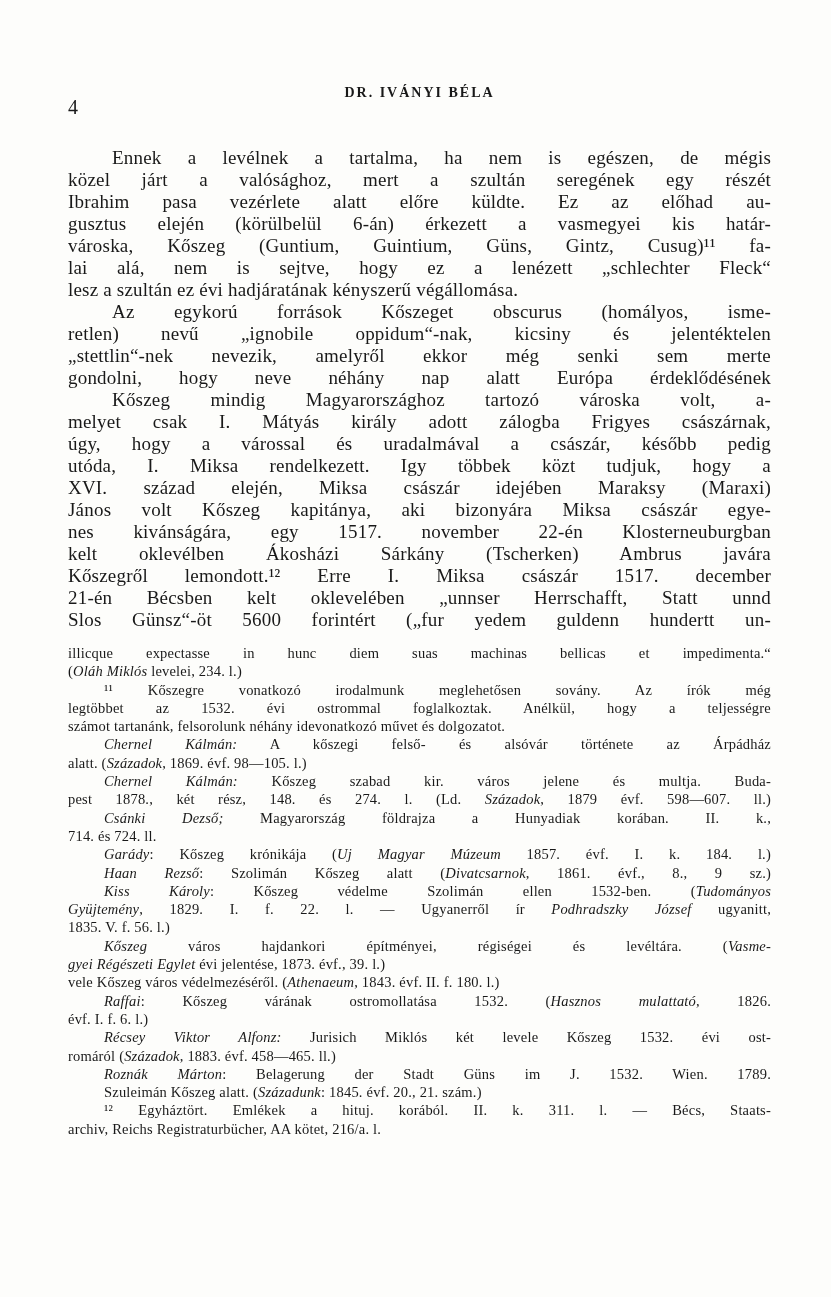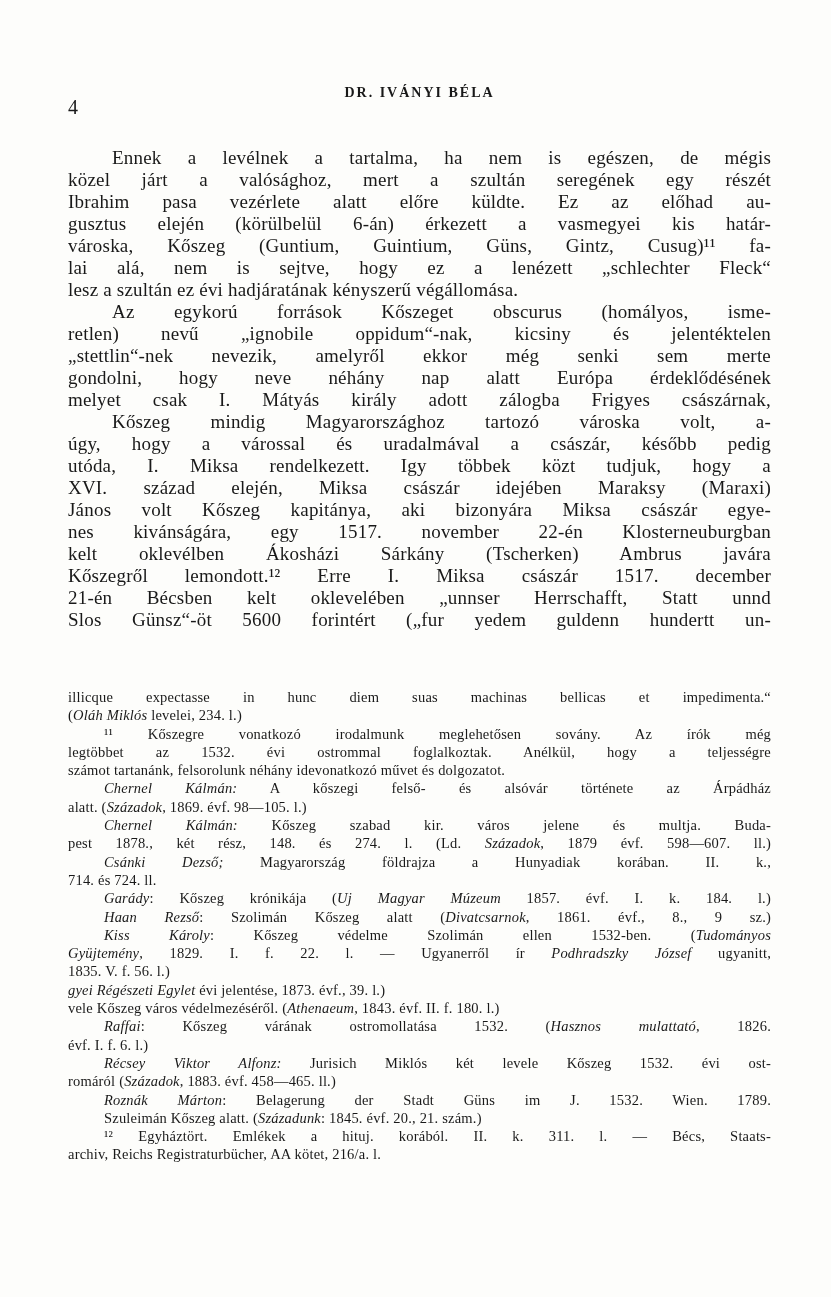--- a/index.html
+++ b/index.html
@@ -30,21 +30,21 @@
   .body-block {
     position: absolute;
     left: 68px; top: 147px;
     width: 703px;
     font-size: 19px;
     line-height: 22px;
     letter-spacing: 0.2px;
   }
   .footnote-block {
     position: absolute;
-    left: 68px; top: 688px;
+    left: 68px; top: 644px;
     width: 703px;
     font-size: 14.5px;
     line-height: 18.3px;
     letter-spacing: 0.2px;
   }
   .bline, .fline { white-space: normal; }
   .j { text-align: justify; text-align-last: justify; }
   .bline.ind { padding-left: 44px; }
   .fline.ind { padding-left: 36px; }
   i { font-style: italic; }
@@ -67,22 +67,22 @@
       <div class="bline j">lai alá, nem is sejtve, hogy ez a lenézett „schlechter Fleck“</div>
       <div class="bline">lesz a szultán ez évi hadjáratának kényszerű végállomása.</div>
     </div>
     <div>
       <div class="bline j ind">Az egykorú források Kőszeget obscurus (homályos, isme-</div>
       <div class="bline j">retlen) nevű „ignobile oppidum“-nak, kicsiny és jelentéktelen</div>
       <div class="bline j">„stettlin“-nek nevezik, amelyről ekkor még senki sem merte</div>
       <div class="bline j">gondolni, hogy neve néhány nap alatt Európa érdeklődésének</div>
     </div>
     <div>
+      <div class="bline j ind">Kőszeg mindig Magyarországhoz tartozó városka volt, a-</div>
       <div class="bline j">melyet csak I. Mátyás király adott zálogba Frigyes császárnak,</div>
-      <div class="bline j ind">Kőszeg mindig Magyarországhoz tartozó városka volt, a-</div>
       <div class="bline j">úgy, hogy a várossal és uradalmával a császár, később pedig</div>
       <div class="bline j">utóda, I. Miksa rendelkezett. Igy többek közt tudjuk, hogy a</div>
       <div class="bline j">XVI. század elején, Miksa császár idejében Maraksy (Maraxi)</div>
       <div class="bline j">János volt Kőszeg kapitánya, aki bizonyára Miksa császár egye-</div>
       <div class="bline j">nes kivánságára, egy 1517. november 22-én Klosterneuburgban</div>
       <div class="bline j">kelt oklevélben Ákosházi Sárkány (Tscherken) Ambrus javára</div>
       <div class="bline j">Kőszegről lemondott.¹² Erre I. Miksa császár 1517. december</div>
       <div class="bline j">21-én Bécsben kelt oklevelében „unnser Herrschafft, Statt unnd</div>
       <div class="bline j">Slos Günsz“-öt 5600 forintért („fur yedem guldenn hundertt un-</div>
     </div>
@@ -98,20 +98,21 @@
     <div class="fline">alatt. (<i>Századok</i>, 1869. évf. 98—105. l.)</div>
     <div class="fline j ind"><i>Chernel Kálmán:</i> Kőszeg szabad kir. város jelene és multja. Buda-</div>
     <div class="fline j">pest 1878., két rész, 148. és 274. l. (Ld. <i>Századok</i>, 1879 évf. 598—607. ll.)</div>
     <div class="fline j ind"><i>Csánki Dezső;</i> Magyarország földrajza a Hunyadiak korában. II. k.,</div>
     <div class="fline">714. és 724. ll.</div>
     <div class="fline j ind"><i>Garády</i>: Kőszeg krónikája (<i>Uj Magyar Múzeum</i> 1857. évf. I. k. 184. l.)</div>
     <div class="fline j ind"><i>Haan Rezső</i>: Szolimán Kőszeg alatt (<i>Divatcsarnok</i>, 1861. évf., 8., 9 sz.)</div>
     <div class="fline j ind"><i>Kiss Károly</i>: Kőszeg védelme Szolimán ellen 1532-ben. (<i>Tudományos</i></div>
     <div class="fline j"><i>Gyüjtemény</i>, 1829. I. f. 22. l. — Ugyanerről ír <i>Podhradszky József</i> ugyanitt,</div>
     <div class="fline">1835. V. f. 56. l.)</div>
+    <div class="fline j ind"><i>Kőszeg</i> város hajdankori építményei, régiségei és levéltára. (<i>Vasme-</i></div>
     <div class="fline"><i>gyei Régészeti Egylet</i> évi jelentése, 1873. évf., 39. l.)</div>
     <div class="fline">vele Kőszeg város védelmezéséről. (<i>Athenaeum</i>, 1843. évf. II. f. 180. l.)</div>
     <div class="fline j ind"><i>Raffai</i>: Kőszeg várának ostromollatása 1532. (<i>Hasznos mulattató</i>, 1826.</div>
     <div class="fline">évf. I. f. 6. l.)</div>
     <div class="fline j ind"><i>Récsey Viktor Alfonz:</i> Jurisich Miklós két levele Kőszeg 1532. évi ost-</div>
     <div class="fline">romáról (<i>Századok</i>, 1883. évf. 458—465. ll.)</div>
     <div class="fline j ind"><i>Roznák Márton</i>: Belagerung der Stadt Güns im J. 1532. Wien. 1789.</div>
     <div class="fline ind">Szuleimán Kőszeg alatt. (<i>Századunk</i>: 1845. évf. 20., 21. szám.)</div>
     <div class="fline j ind">¹² Egyháztört. Emlékek a hituj. korából. II. k. 311. l. — Bécs, Staats-</div>
     <div class="fline">archiv, Reichs Registraturbücher, AA kötet, 216/a. l.</div>

